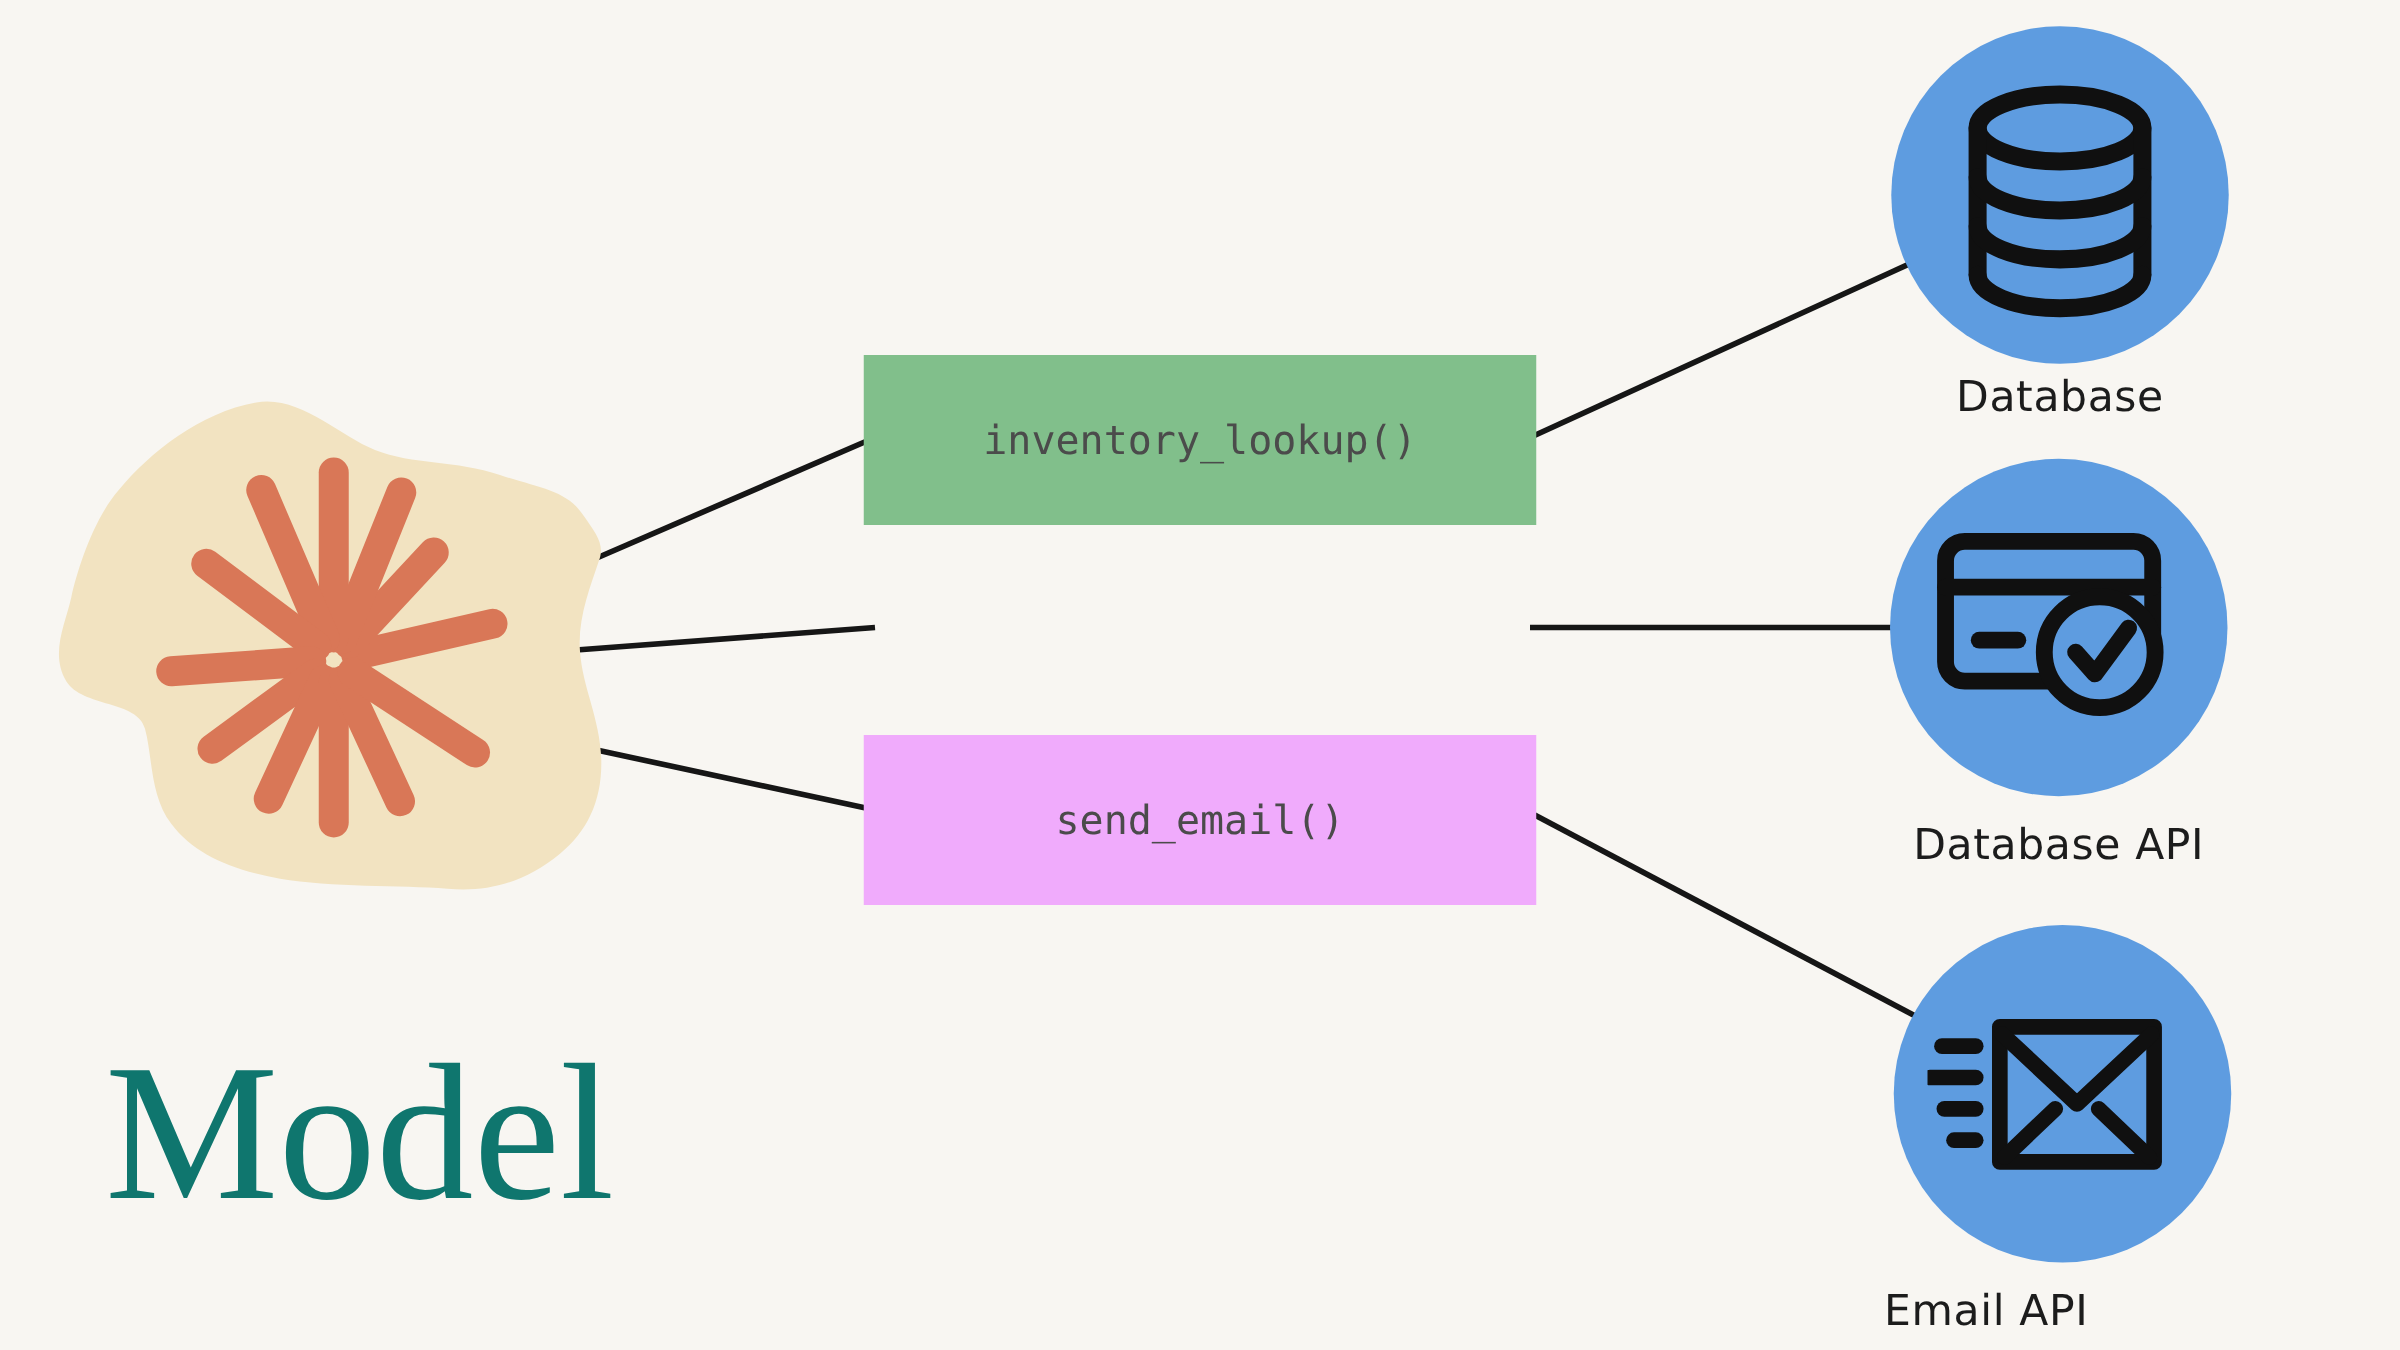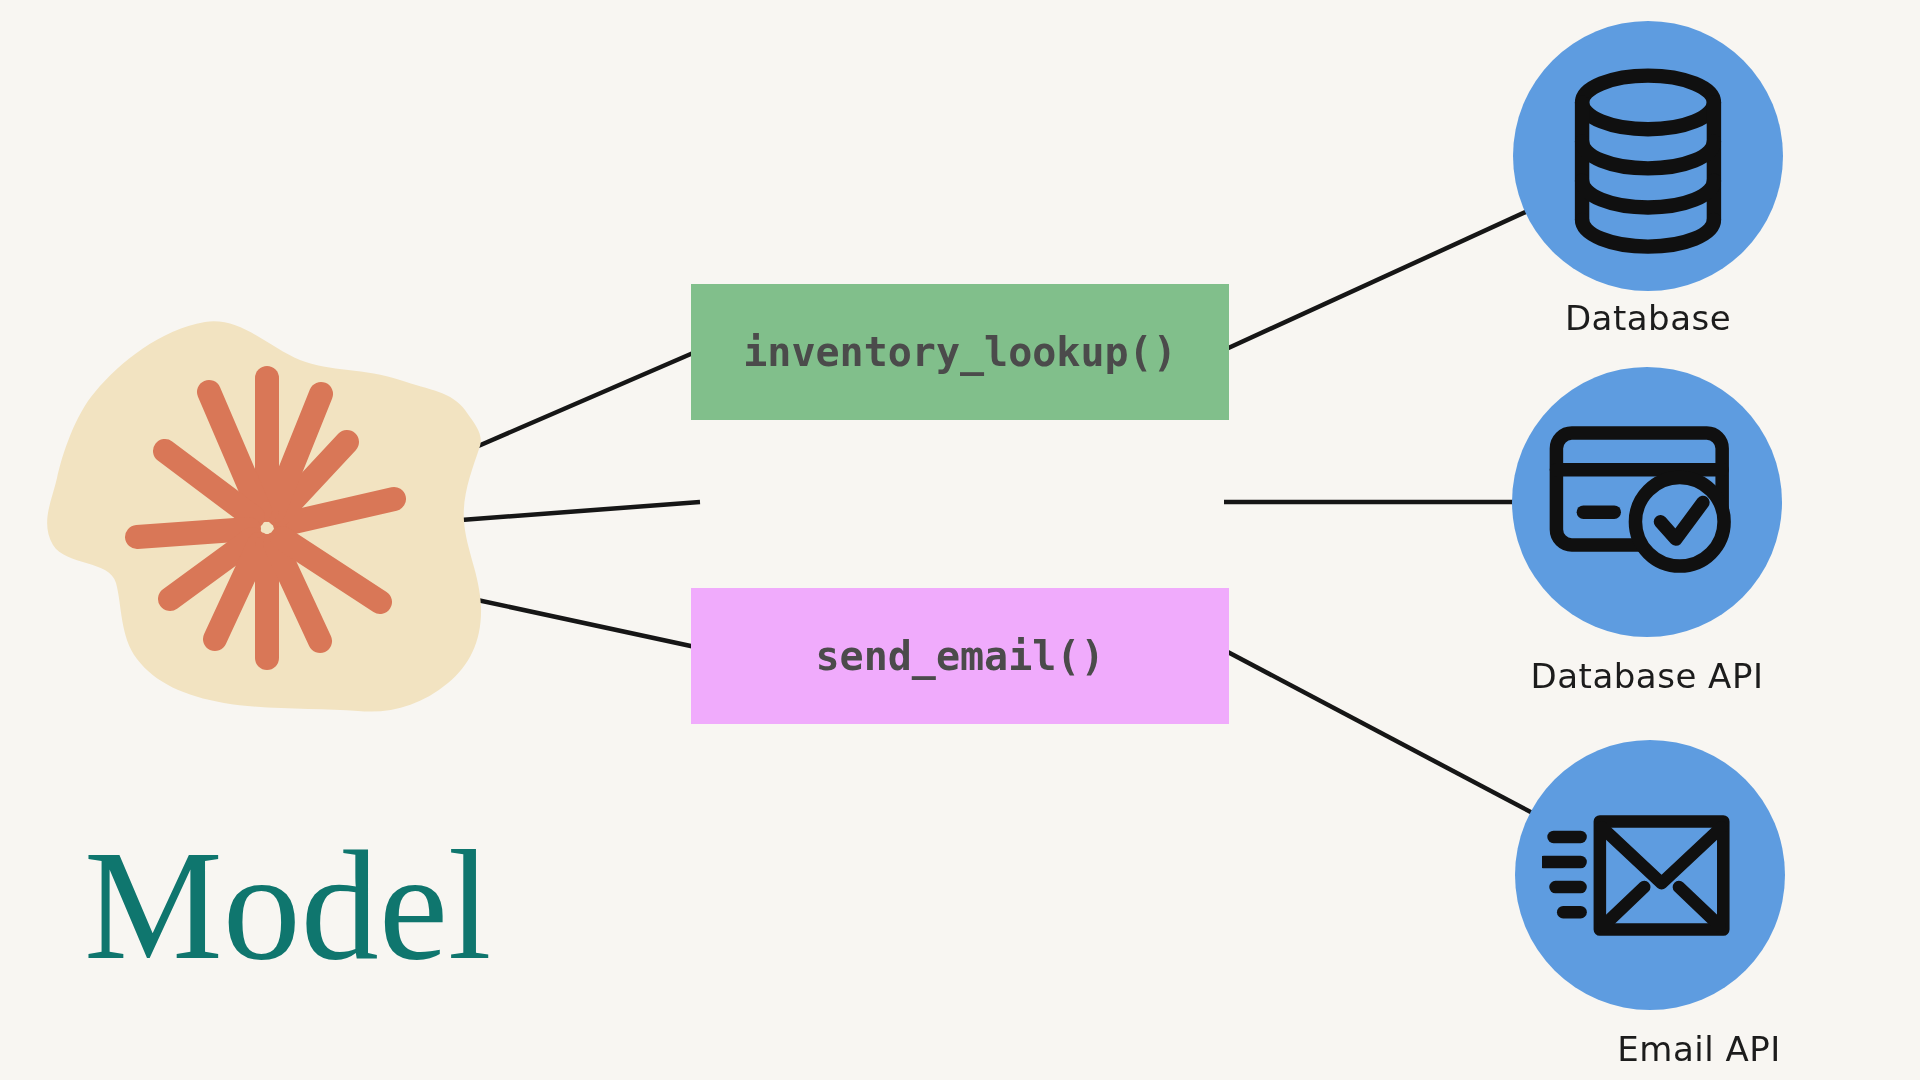--- a/index.html
+++ b/index.html
@@ -11,22 +11,21 @@
     font-family:"DejaVu Sans","Liberation Sans",sans-serif;
   }
   .underlay{position:absolute;left:0;top:0;z-index:0;}
   .tool-box{
     position:absolute;left:691px;width:538px;height:136px;
     display:flex;align-items:center;justify-content:center;
     z-index:2;
   }
   .tool-box span{
     font-family:"DejaVu Sans Mono","Liberation Mono",monospace;
-    font-size:40px;
-    font-weight:bold;
+    font-size:32px;
   }
   .api-circle{
     position:absolute;width:270px;height:270px;border-radius:50%;
     display:flex;align-items:center;justify-content:center;
     z-index:2;
   }
   .api-label{
     position:absolute;width:370px;text-align:center;
     font-size:34px;color:#1c1c1c;letter-spacing:0.5px;
     z-index:2;
@@ -125,17 +124,17 @@
       <line x1="11" y1="69" x2="20" y2="69"></line>
       <rect x="30" y="22" width="64" height="56"></rect>
       <path d="M31 25 L62 54 L93 25"></path>
       <path d="M32 76 L53 56"></path>
       <path d="M92 76 L71 56"></path>
     </svg>
   </div>
 
   <div class="api-label" style="left:1463px;top:298px">Database</div>
   <div class="api-label" style="left:1462px;top:656px">Database API</div>
-  <div class="api-label" style="left:1514px;top:1029px">Email API</div>
+  <div class="api-label" style="left:1404px;top:1029px">Email API</div>
 
   <div class="big-title" style="left:84px;top:828px">Model</div>
 
 </div>
 
 </body></html>

